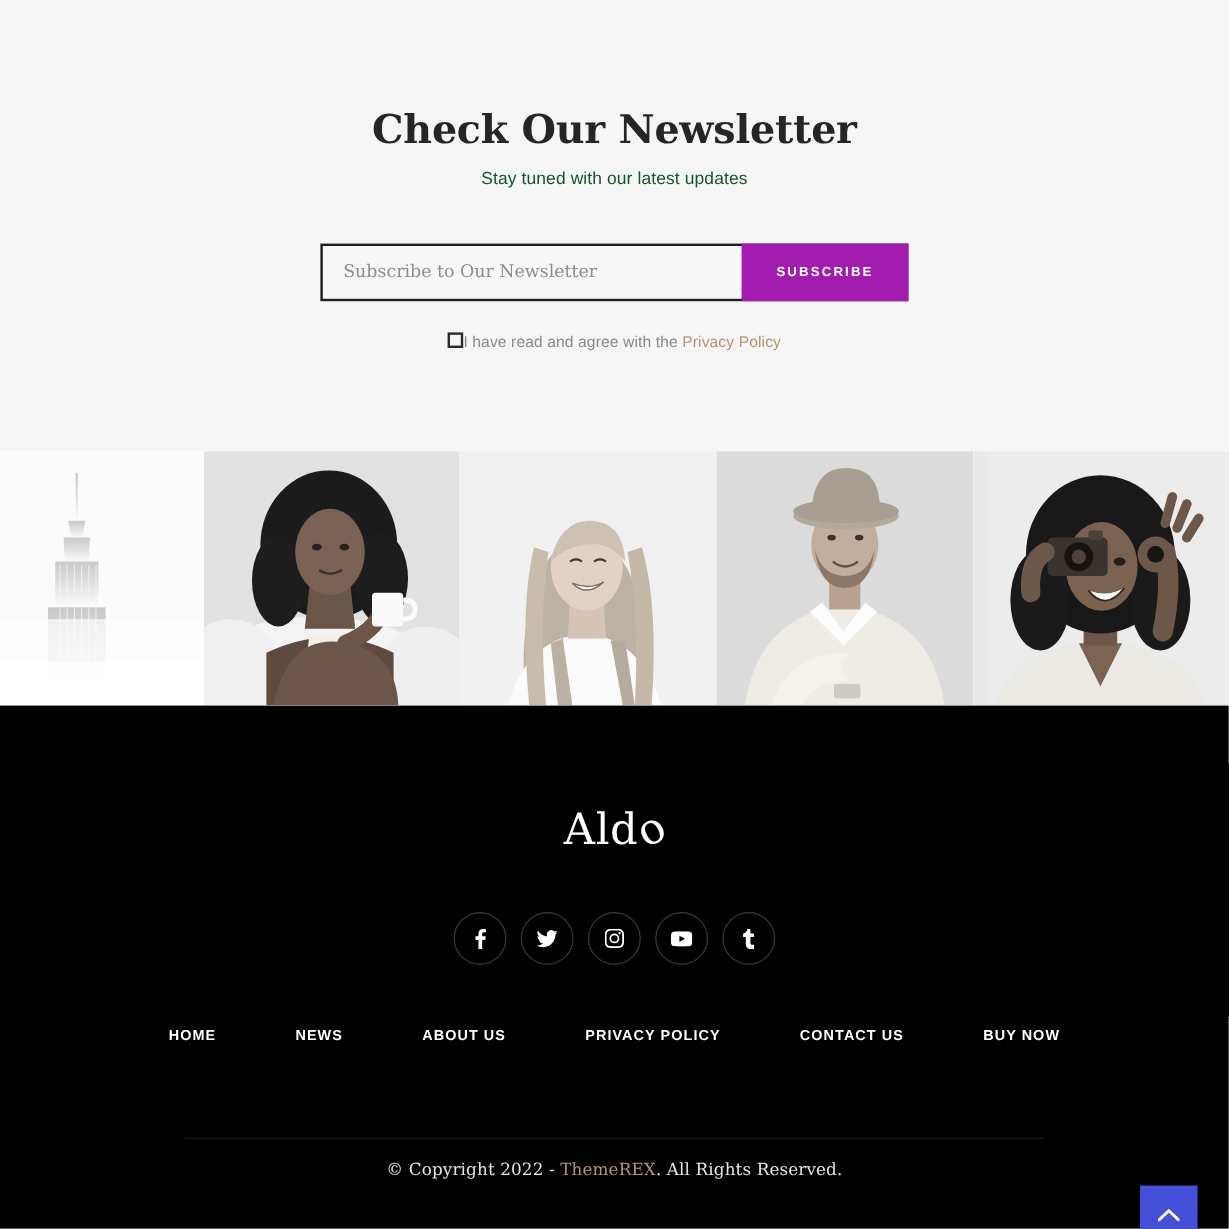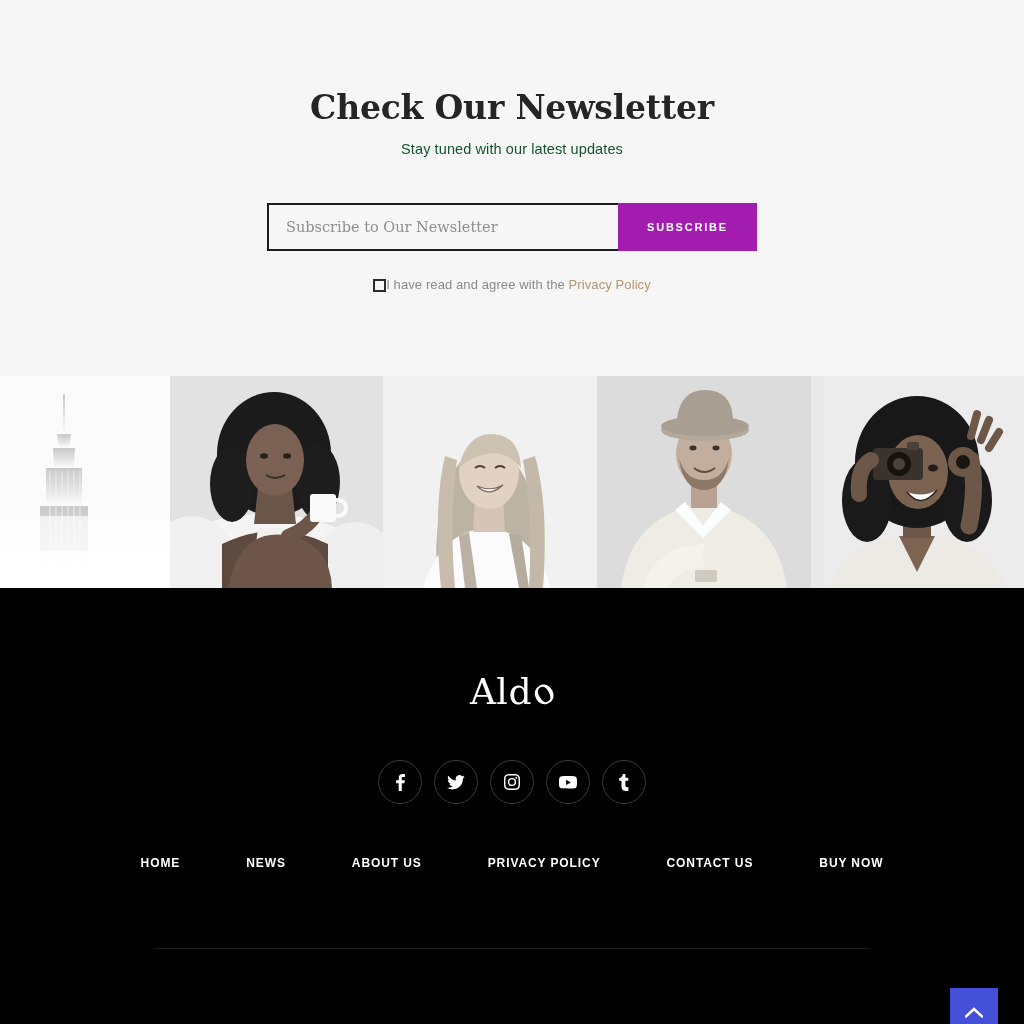--- a/index.html
+++ b/index.html
@@ -86,21 +86,21 @@
     display: flex;
     align-items: center;
     justify-content: center;
     margin: -2px -2px -2px 0;
     height: calc(100% + 4px);
   }
 
   .consent-row {
     margin-top: 26px;
     display: flex;
-    align-items: flex-end;
+    align-items: flex-start;
     gap: 0;
   }
 
   .consent-checkbox {
     width: 13px;
     height: 13px;
     border: 2px solid #2a2a2a;
     background: #f6f6f6;
     cursor: pointer;
     flex: 0 0 auto;
@@ -479,20 +479,23 @@
     <a class="footer-menu-item" href="#">HOME</a>
     <a class="footer-menu-item" href="#">NEWS</a>
     <a class="footer-menu-item" href="#">ABOUT US</a>
     <a class="footer-menu-item" href="#">PRIVACY POLICY</a>
     <a class="footer-menu-item" href="#">CONTACT US</a>
     <a class="footer-menu-item" href="#">BUY NOW</a>
   </nav>
 
   <div class="footer-divider"></div>
 
+  <div class="copyright">
+    <span>© Copyright 2022 - </span><a class="brand" href="#">ThemeREX</a><span>. All Rights Reserved.</span>
+  </div>
 
 </footer>
 
 <button class="scroll-top">
   <svg width="18" height="11" viewBox="0 0 18 11">
     <path d="M1 9.5 L9 2 L17 9.5" stroke="#ffffff" stroke-width="2.4" fill="none" stroke-linecap="square"></path>
   </svg>
 </button>
 
 </body></html>

